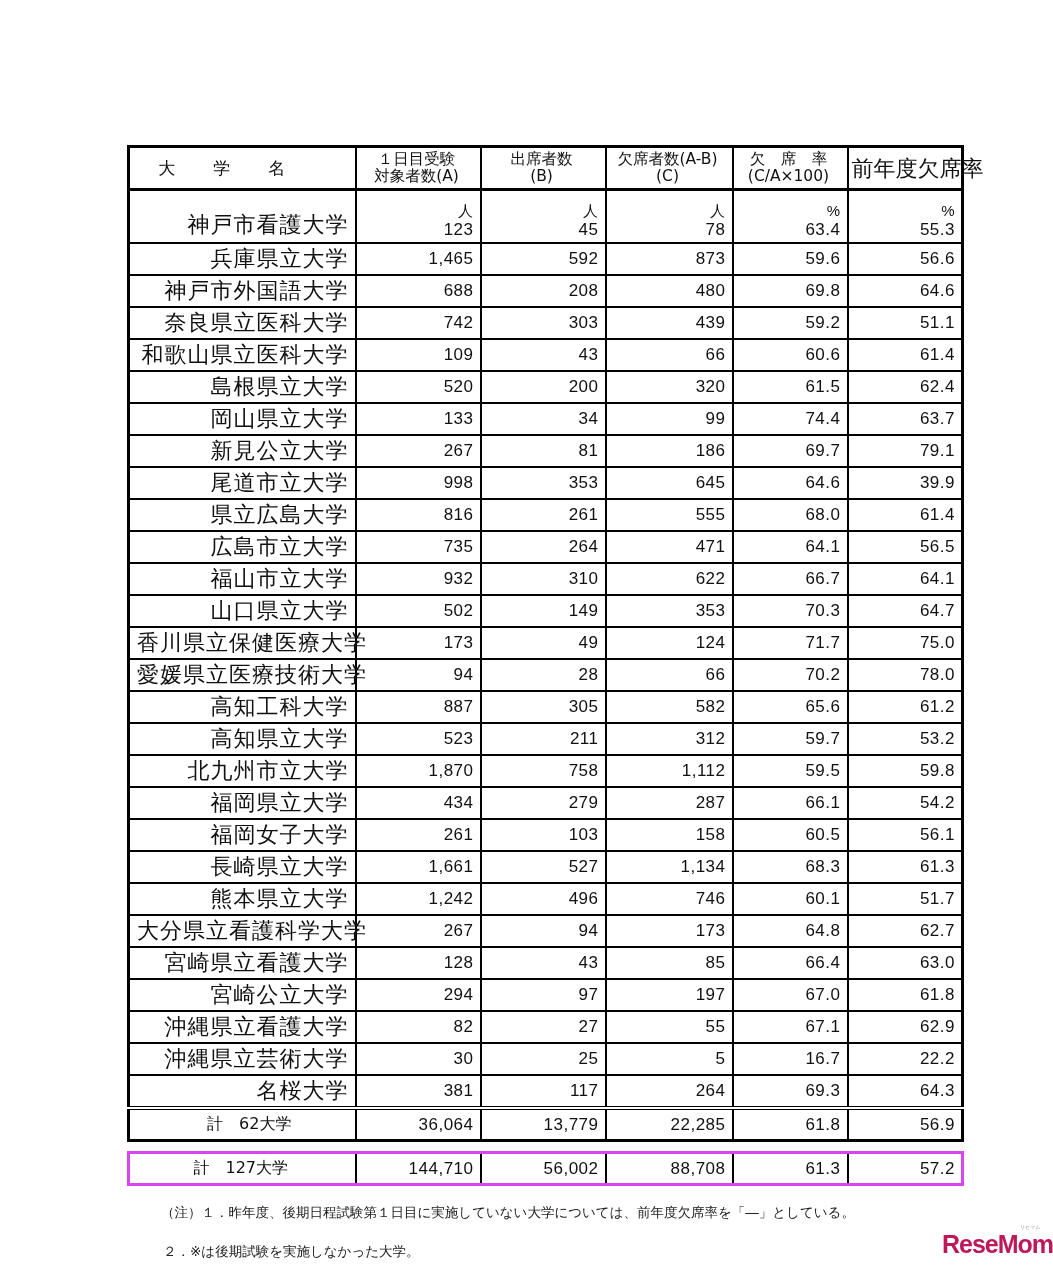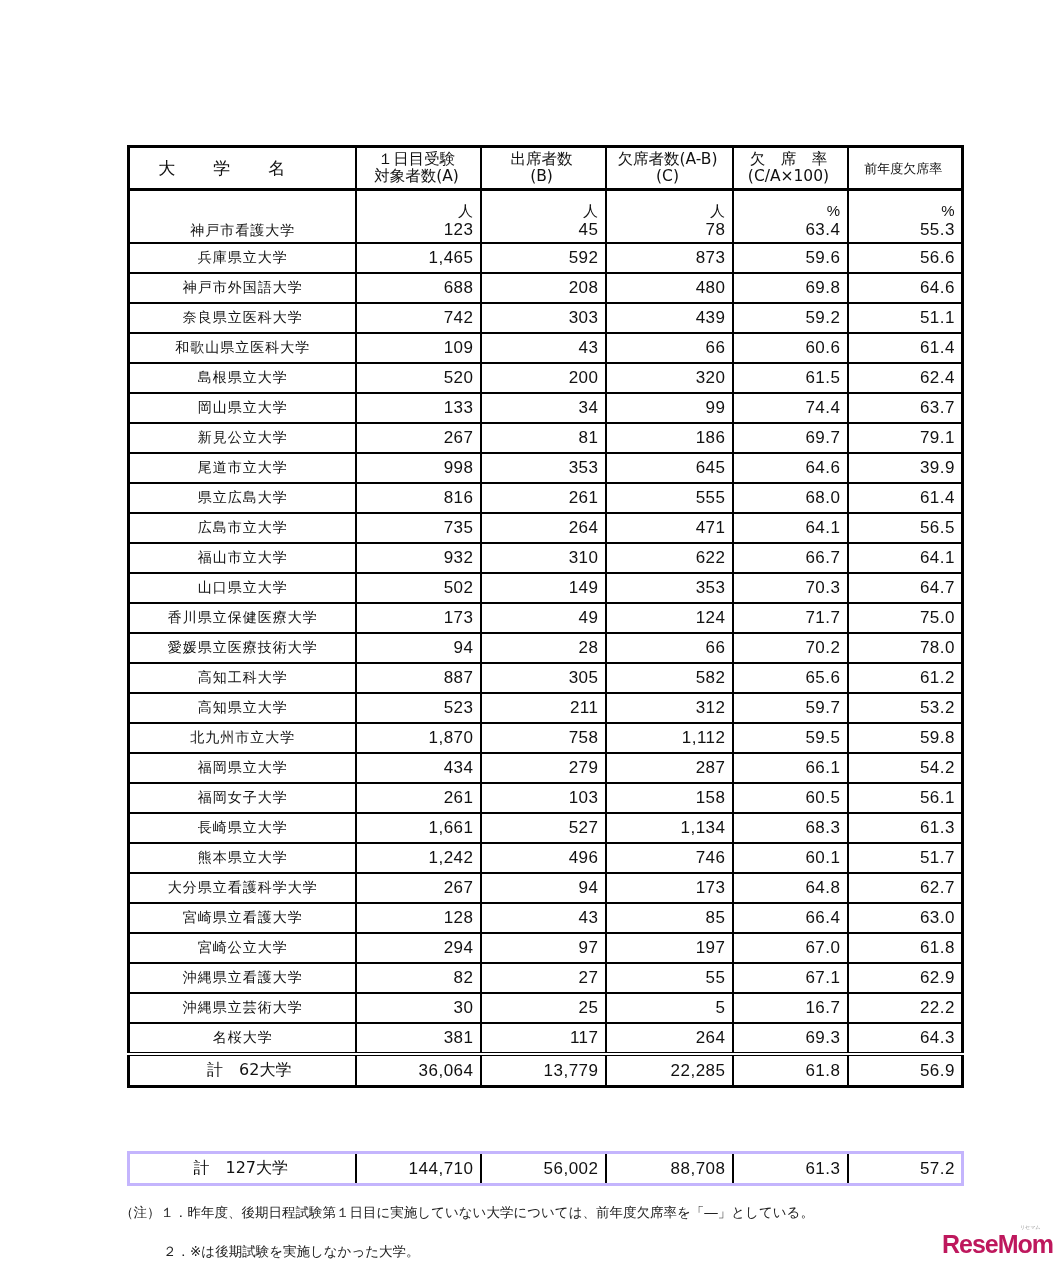--- a/index.html
+++ b/index.html
@@ -1,38 +1,38 @@
 <!DOCTYPE html>
 <html><head>
 <meta charset="utf-8">
 <style>
   html, body { margin: 0; padding: 0; background: #ffffff; }
   body { width: 1053px; height: 1267px; position: relative; overflow: hidden;
          font-family: "DejaVu Sans", "Liberation Sans", sans-serif; color: #111; }
   table { border-collapse: collapse; position: absolute; left: 111px; table-layout: fixed; margin-left: 16px; }
   #main-table { top: 145px; width: 834px; border: 3px solid #000; }
-  #grand-table { top: 1151px; width: 834px; border: 3px solid #c4b5fd; }
+  #grand-table { top: 1151px; width: 834px; border: 3px solid #d946ef; }
   col.c0 { width: 227px; } col.c1 { width: 125px; } col.c2 { width: 125px; }
   col.c3 { width: 127px; } col.c4 { width: 115px; } col.c5 { width: 115px; }
   td, th { padding: 0 6px 0 3px; font-size: 16px; font-weight: normal; white-space: nowrap; }
   th { height: 40px; line-height: 17px; text-align: center; border: 1px solid #000;
        border-right: 2px solid #000; border-bottom: 3px solid #000; font-size: 15.5px; }
   th.name-head { letter-spacing: 38px; font-size: 17px; }
-  th.head-one { font-size: 13px; }
+  th.head-one { font-size: 22px; }
   td { height: 28px; border-bottom: 2px solid #000; border-right: 2px solid #000; }
-  td.name { text-align: center; letter-spacing: 1px; font-size: 14px; padding-left: 7px; }
+  td.name { text-align: right; letter-spacing: 1px; font-size: 22px; padding-left: 7px; }
   td.num { text-align: right; font-family: "Liberation Sans Narrow", "Liberation Sans", sans-serif;
            font-size: 17px; letter-spacing: 0.5px; }
   tr.first td { height: 49px; vertical-align: bottom; padding-bottom: 2px; }
   .unit { display: block; text-align: right; line-height: 18px; font-size: 15px; }
   tr.total td { border-top: 4px double #000; height: 29px; padding-left: 20px; }
   td.total-label { text-align: center; }
   #grand-table td { height: 29px; border-bottom: none; }
   .notes { position: absolute; left: 120px; font-size: 13.5px; color: #222; }
-  .note1 { top: 1204px; }
+  .note1 { top: 1204px; margin-left: 41px; }
   .note2 { top: 1243px; left: 163px; }
   .logo { position: absolute; left: 942px; top: 1230px; font-size: 25px; font-weight: bold;
           color: #be185d; letter-spacing: -1px; font-family: "Liberation Sans", sans-serif; }
   .logo-sub { position: absolute; left: 1020px; top: 1224px; font-size: 5px; color: #999; }
 </style>
 </head>
 <body>
 
 <table id="main-table">
   <colgroup>

